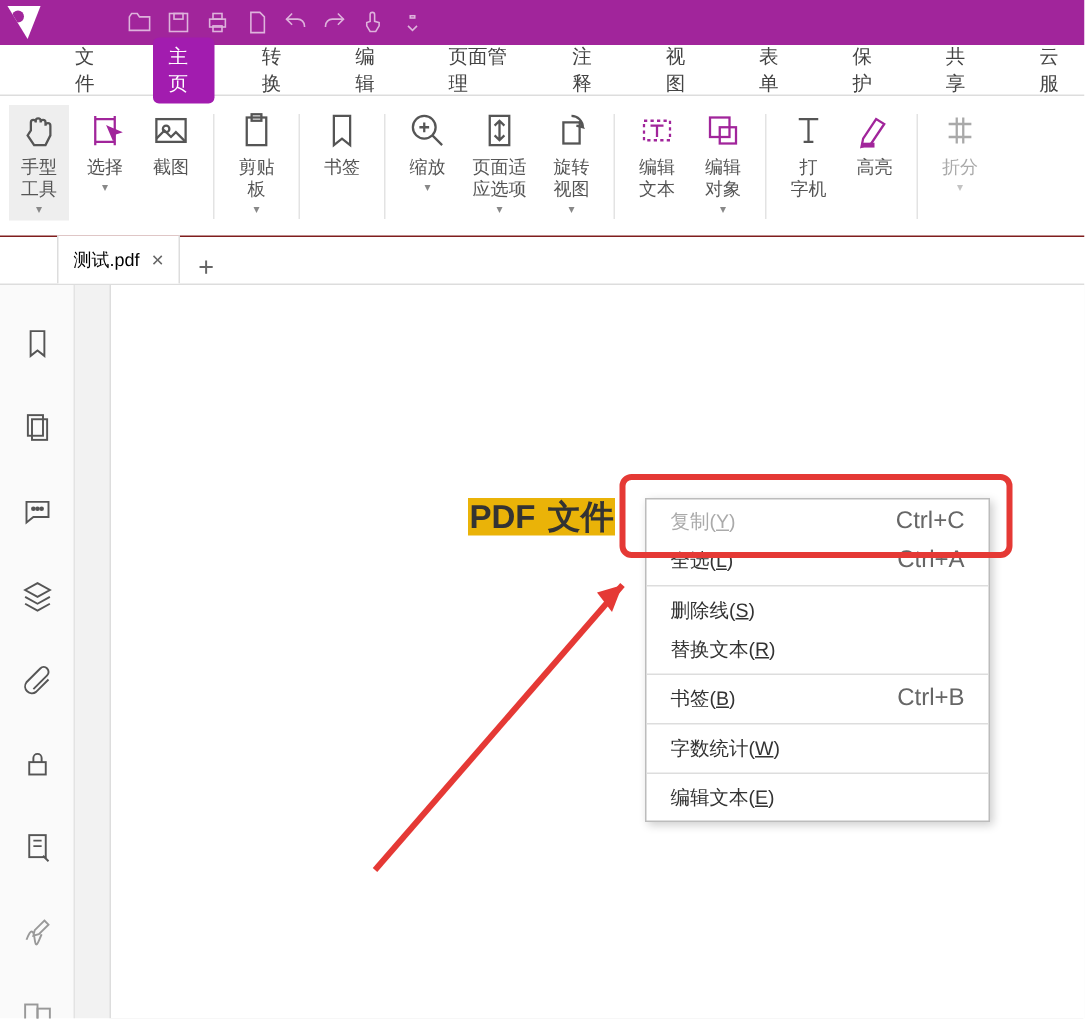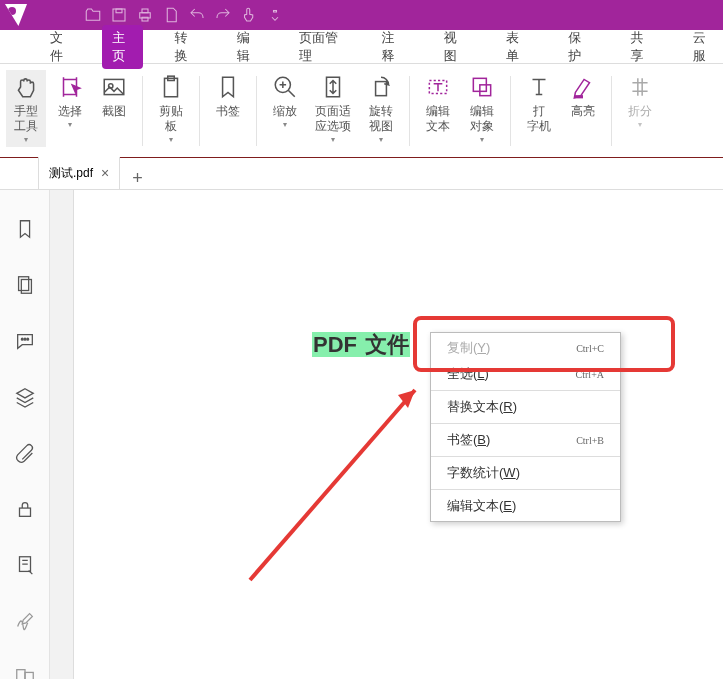--- a/index.html
+++ b/index.html
@@ -38,28 +38,28 @@
   .workspace { position:absolute; top:190px; left:0; right:0; bottom:0; display:flex; }
   .sidebar { width:50px; background:#fafafa; border-right:1px solid #e3e3e3; display:flex; flex-direction:column; align-items:center; padding-top:28px; gap:34px; }
   .sidebar .sic { width:22px; height:22px; color:#555; }
   .sidebar .sic svg { width:22px; height:22px; stroke:#555; fill:none; stroke-width:1.4; }
   .sidebar .sic.muted svg { stroke:#999; }
 
   .canvas { flex:1; background:#f2f2f2; position:relative; }
   .page { position:absolute; left:24px; top:0; right:0; bottom:0; background:#fff; box-shadow:-1px 0 0 #ddd; }
 
   .seltext { position:absolute; left:312px; top:330px; font-size:22px; font-weight:600; color:#333; }
-  .seltext .hl { background:#86efac; padding:0 1px; }
-
-  
-  .ctx { position:absolute; left:430px; top:332px; width:191px; background:#fff; border:1px solid #bcbcbc; box-shadow:2px 2px 6px rgba(0,0,0,.2); font-size:13px; color:#333; padding:2px 0; }
+  .seltext .hl { background:#eab308; padding:0 1px; }
+
+  
+  .ctx { position:absolute; left:430px; top:332px; width:230px; background:#fff; border:1px solid #bcbcbc; box-shadow:2px 2px 6px rgba(0,0,0,.2); font-size:13px; color:#333; padding:2px 0; }
   .ctx .ci { display:flex; justify-content:space-between; align-items:center; height:26px; padding:0 16px; }
   .ctx .ci.disabled { color:#aaa; }
   .ctx .sep { height:1px; background:#ddd; margin:3px 0; }
-  .ctx .sc { color:#666; font-size:10px;font-family:Liberation Serif, serif; }
+  .ctx .sc { color:#666; font-size:16px; }
   .ctx u { text-decoration: underline; }
 
   
   .redbox { position:absolute; left:413px; top:316px; width:262px; height:56px; border:4px solid #e53935; border-radius:8px; pointer-events:none; }
   .arrow { position:absolute; pointer-events:none; }
 </style>
 </head>
 <body>
 
 <div class="titlebar">
@@ -301,20 +301,23 @@
     <div class="ci disabled">
       <span>复制(<u>Y</u>)</span>
       <span class="sc">Ctrl+C</span>
     </div>
     <div class="ci">
       <span>全选(<u>L</u>)</span>
       <span class="sc">Ctrl+A</span>
     </div>
     <div class="sep"></div>
     <div class="ci">
+      <span>删除线(<u>S</u>)</span>
+    </div>
+    <div class="ci">
       <span>替换文本(<u>R</u>)</span>
     </div>
     <div class="sep"></div>
     <div class="ci">
       <span>书签(<u>B</u>)</span>
       <span class="sc">Ctrl+B</span>
     </div>
     <div class="sep"></div>
     <div class="ci">
       <span>字数统计(<u>W</u>)</span>

